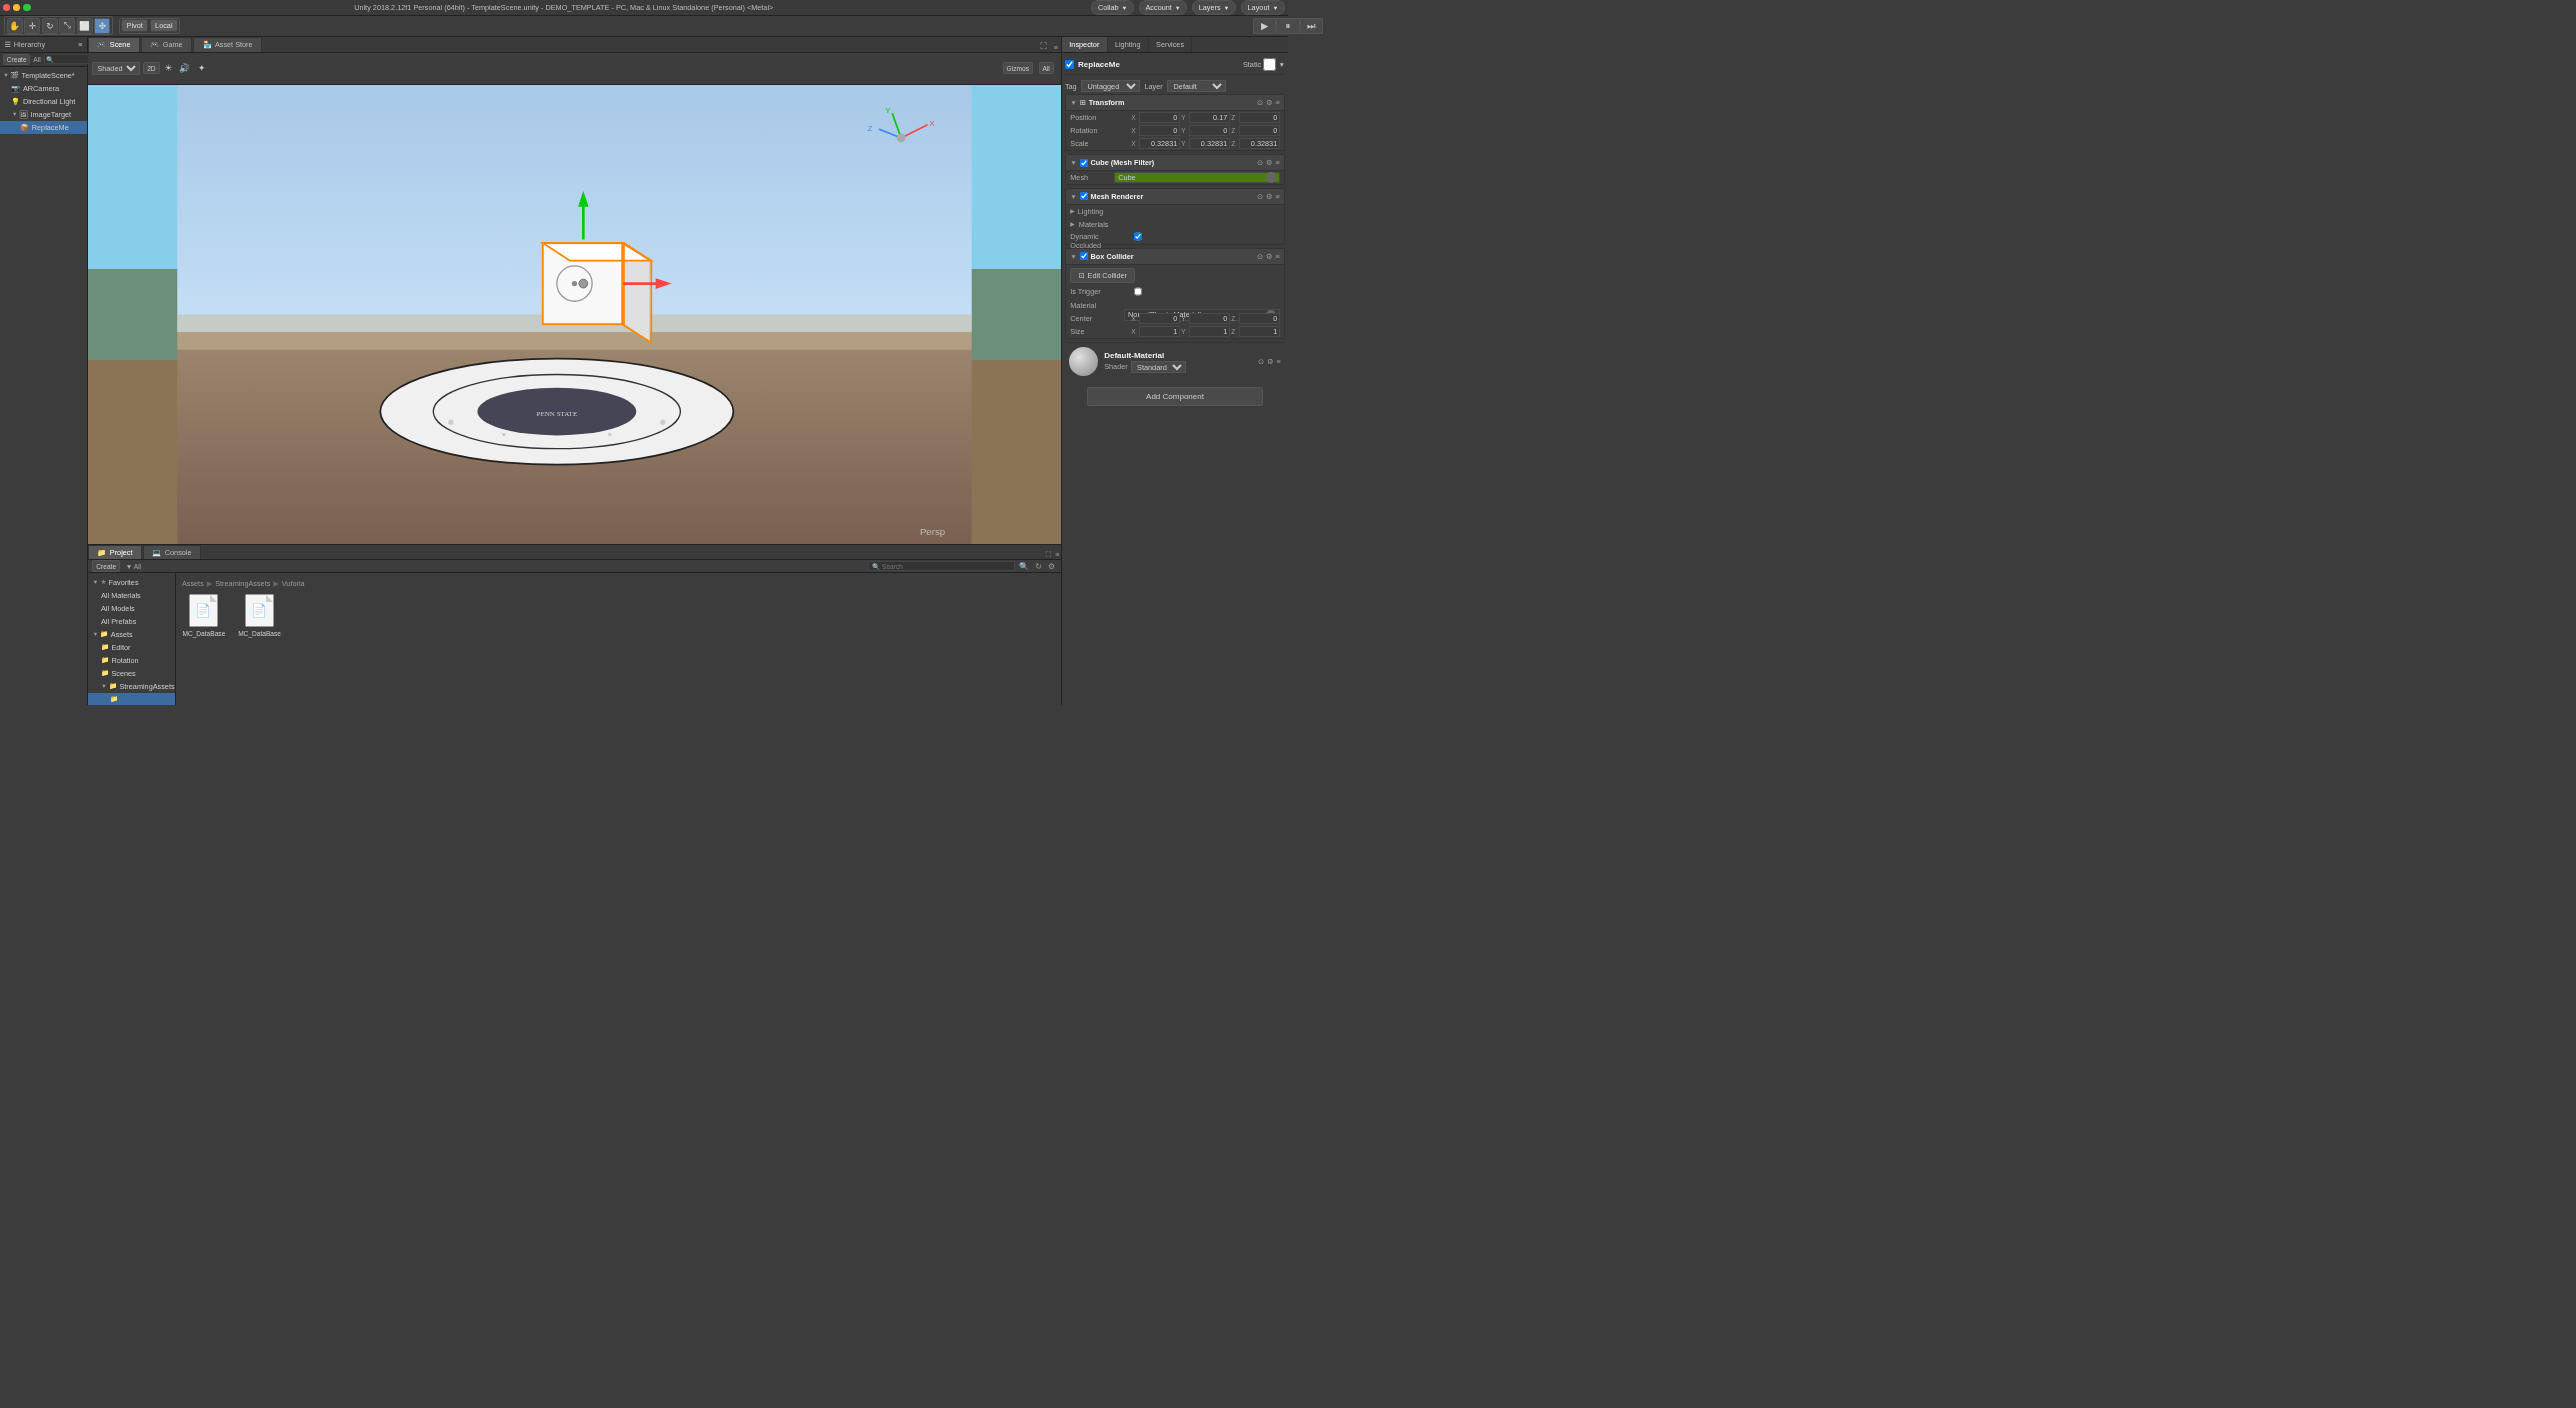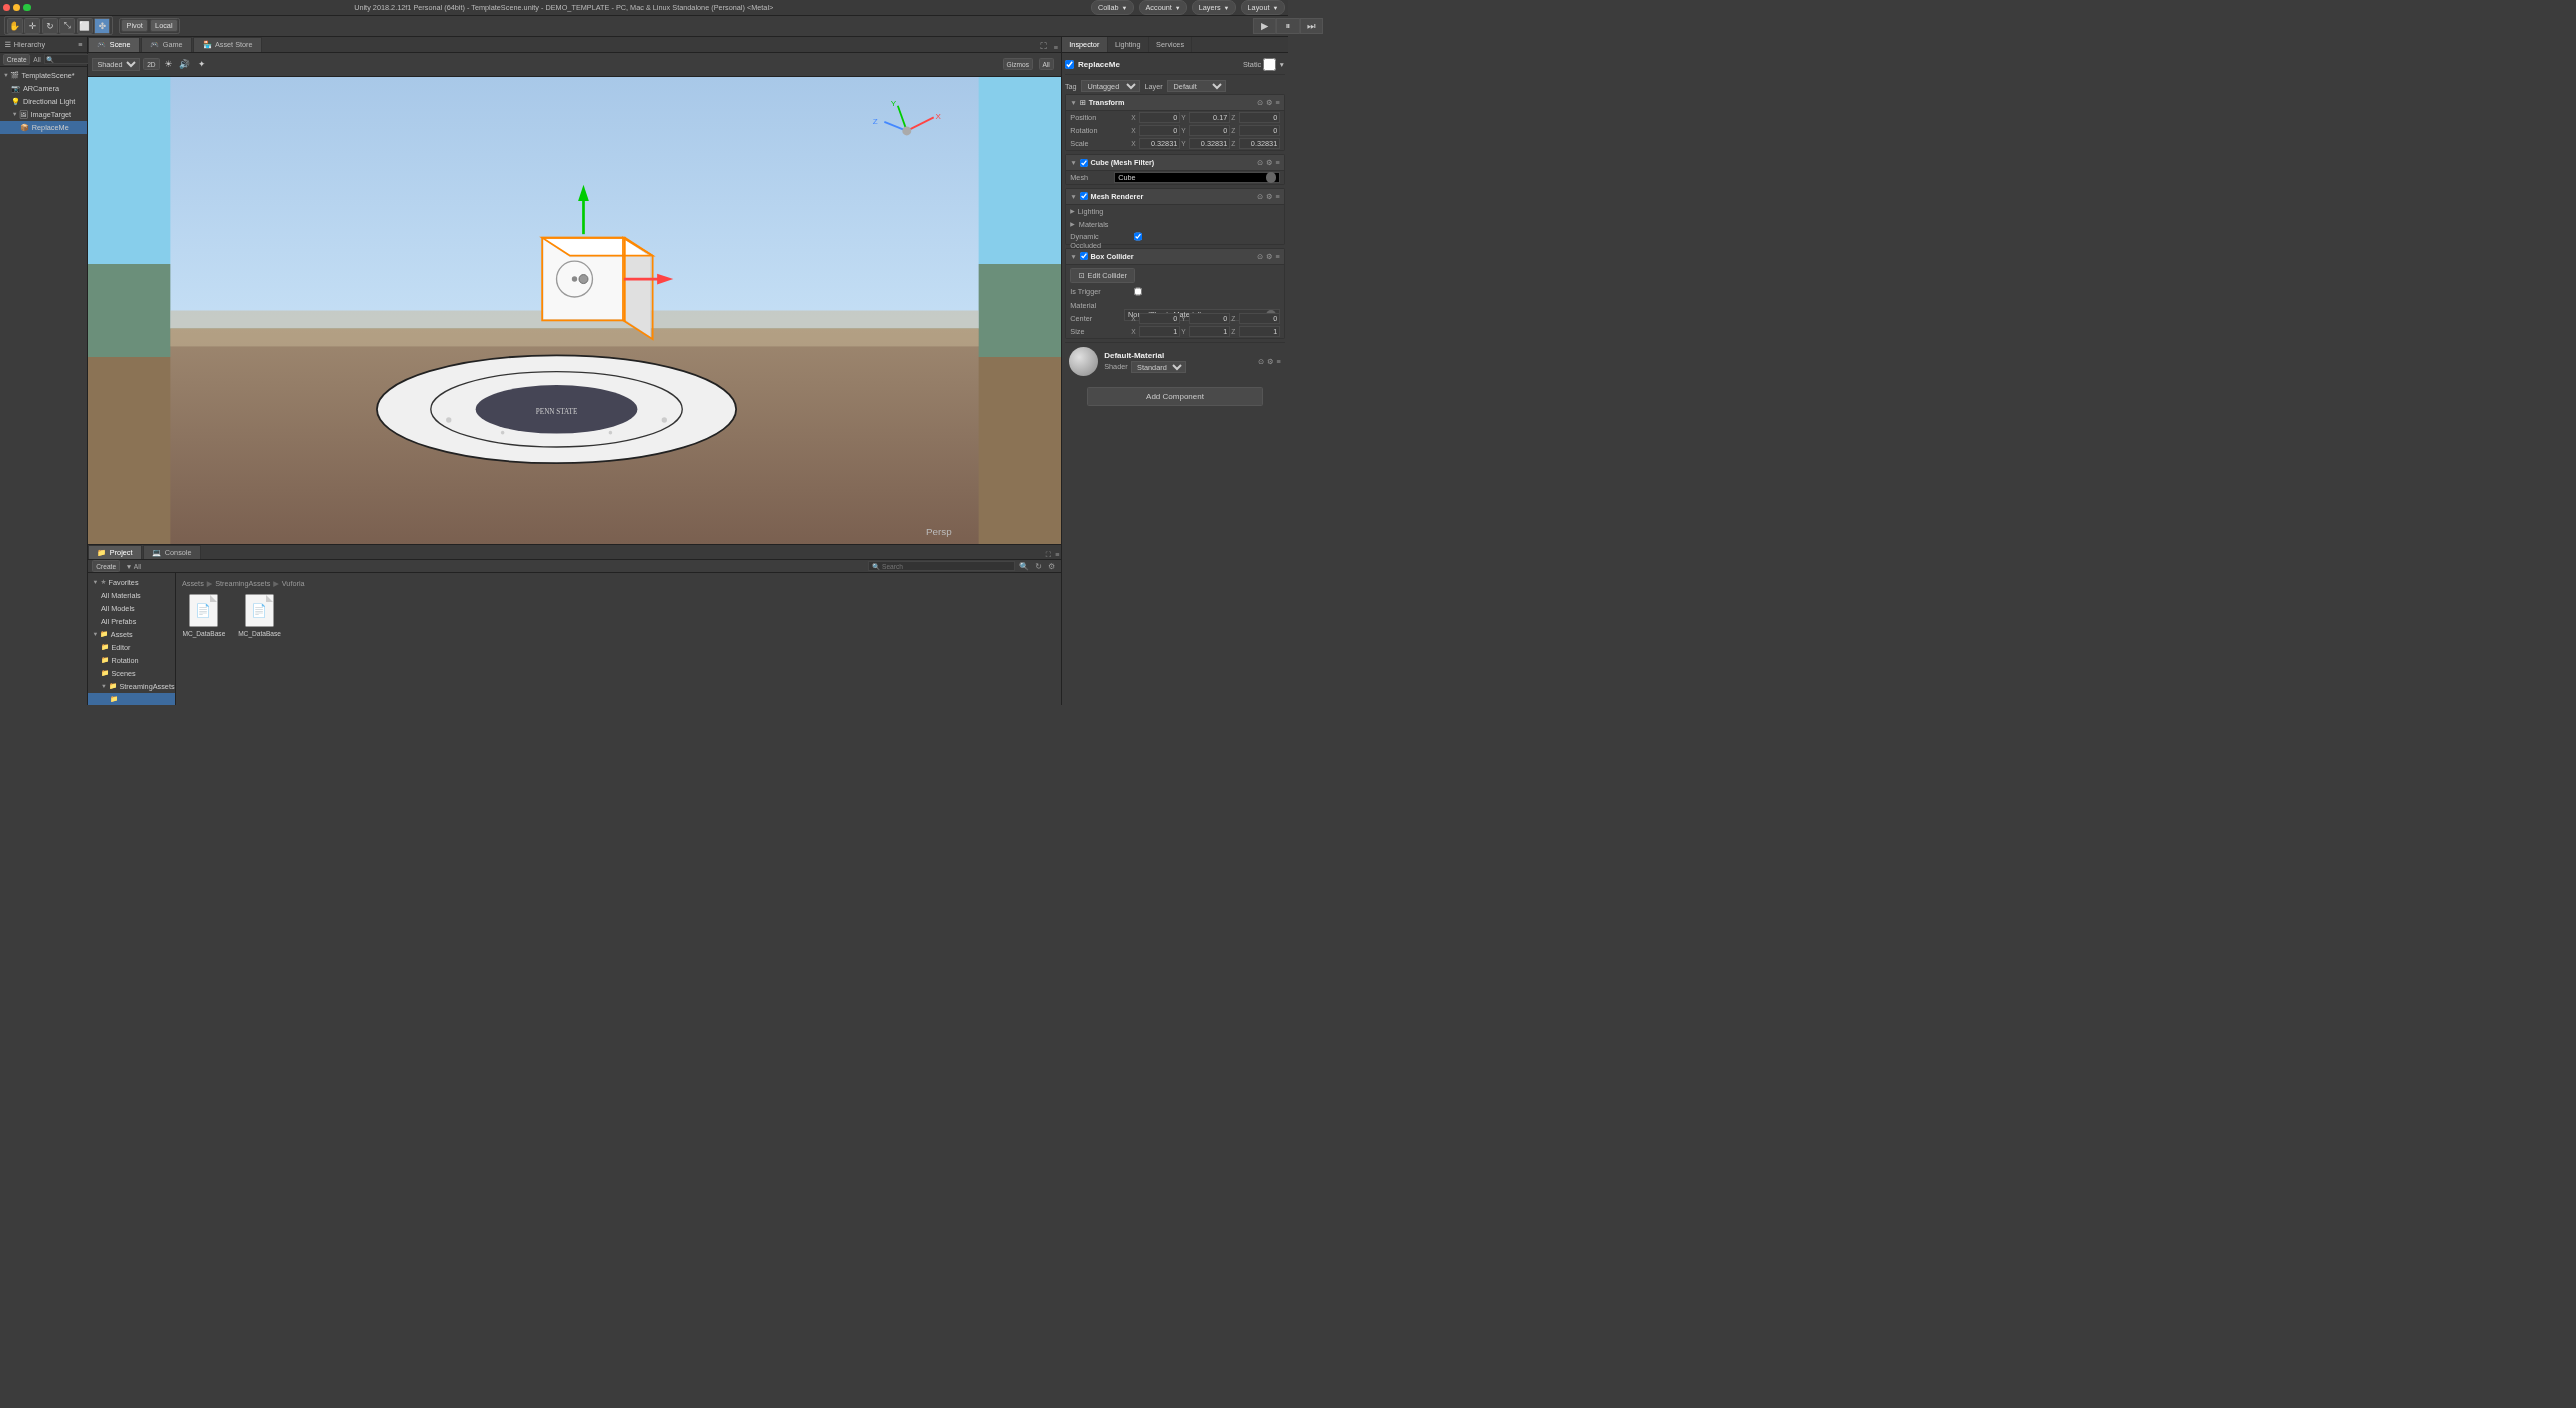--- a/index.html
+++ b/index.html
@@ -202,21 +202,21 @@
       border: 0.7px solid #333;
       border-bottom: none;
       margin-right: 0.7px;
       gap: 2.9px;
     }
     .scene-tab.active {
       background: #585858;
       color: #fff;
     }
     .scene-toolbar {
-      height: 24px;
+      height: 32px;
       background: #3d3d3d;
       border-bottom: 0.7px solid #222;
       display: flex;
       align-items: center;
       padding: 0 4.4px;
       gap: 2.9px;
     }
     .scene-view {
       flex: 1;
       background: linear-gradient(180deg, #87CEEB 0%, #87CEEB 40%, #6b8f7a 40%, #6b8f7a 60%, #8B7355 60%, #8B7355 100%);
@@ -511,21 +511,21 @@
 
     .mesh-row {
       display: flex;
       align-items: center;
       padding: 1.5px 4.4px;
       height: 13px;
       font-size: 7.3px;
     }
     .mesh-label { color: #aaa; width: 44px; }
     .mesh-field {
-      background: #000000;
+      background: #4d7c0f;
       border: 0.7px solid #4a4a4a;
       color: #ccc;
       font-size: 7.3px;
       height: 11.7px;
       padding: 0 2.9px;
       flex: 1;
       display: flex;
       align-items: center;
     }
     .mesh-field-dot {

